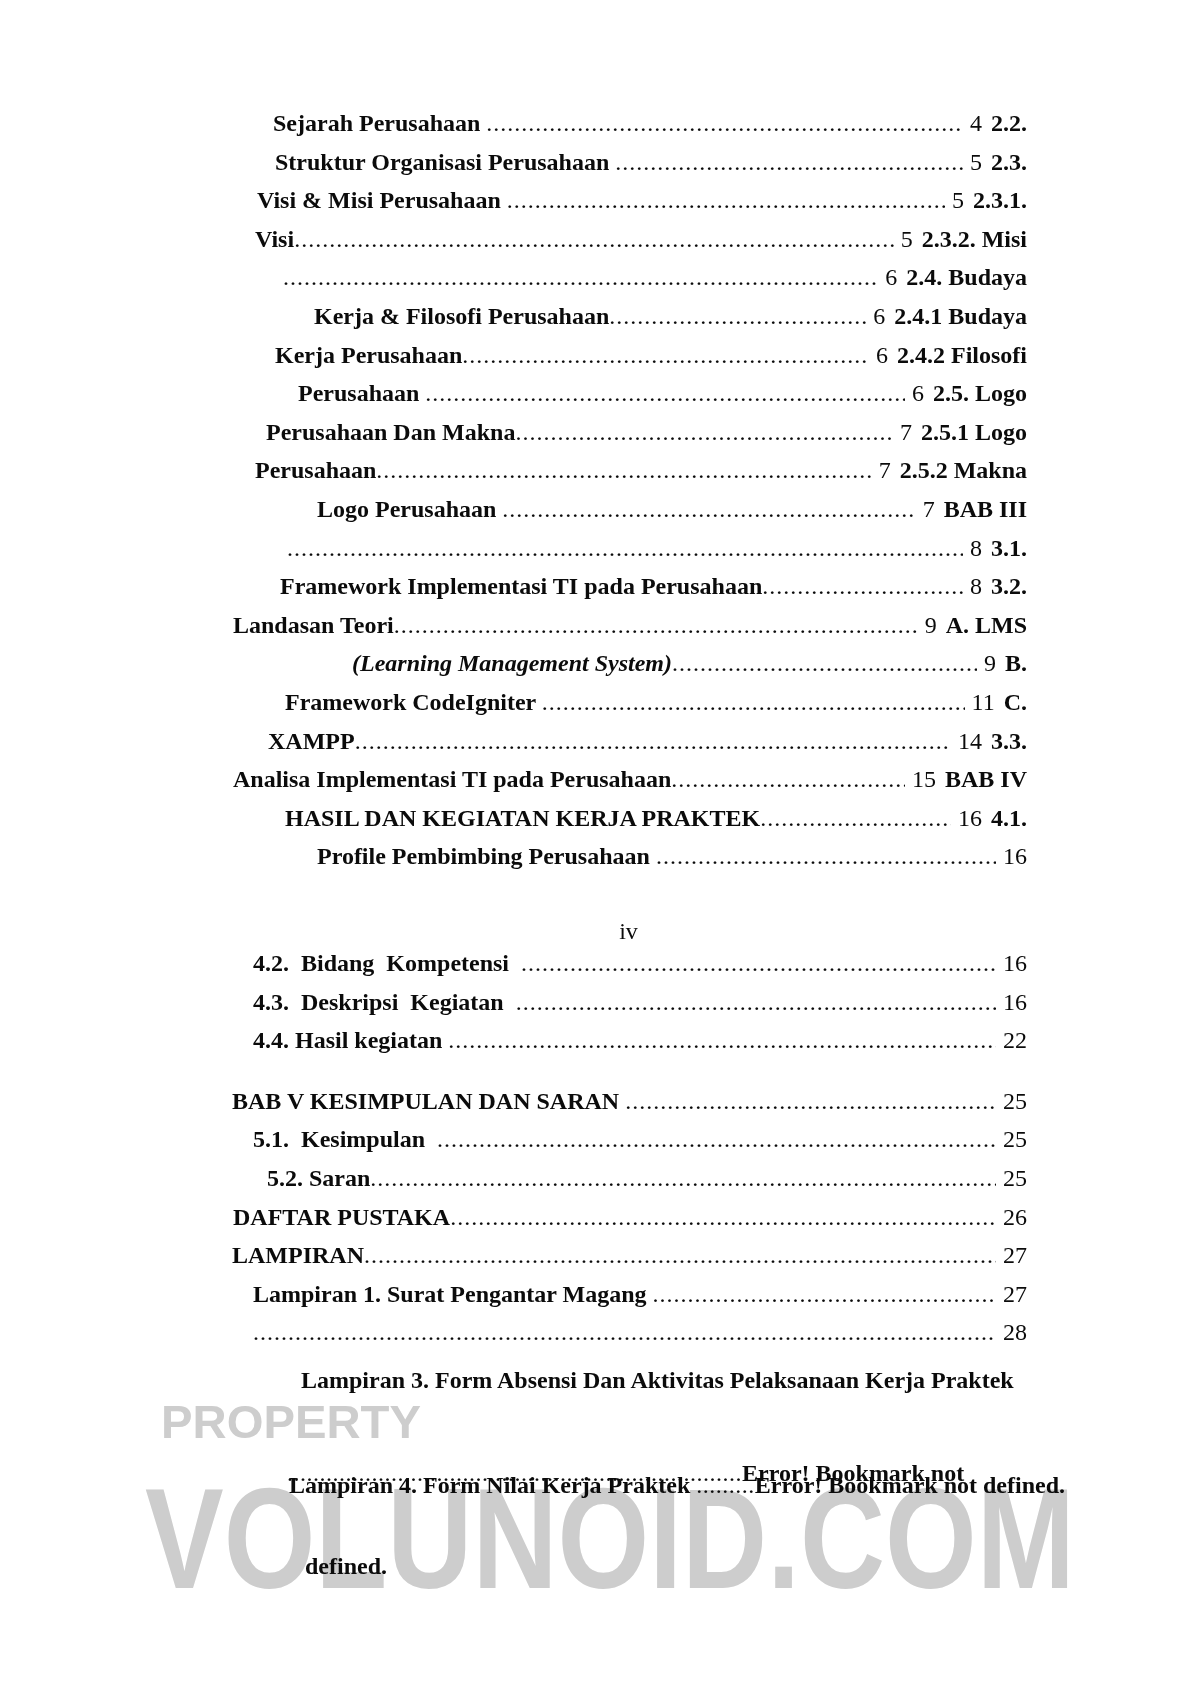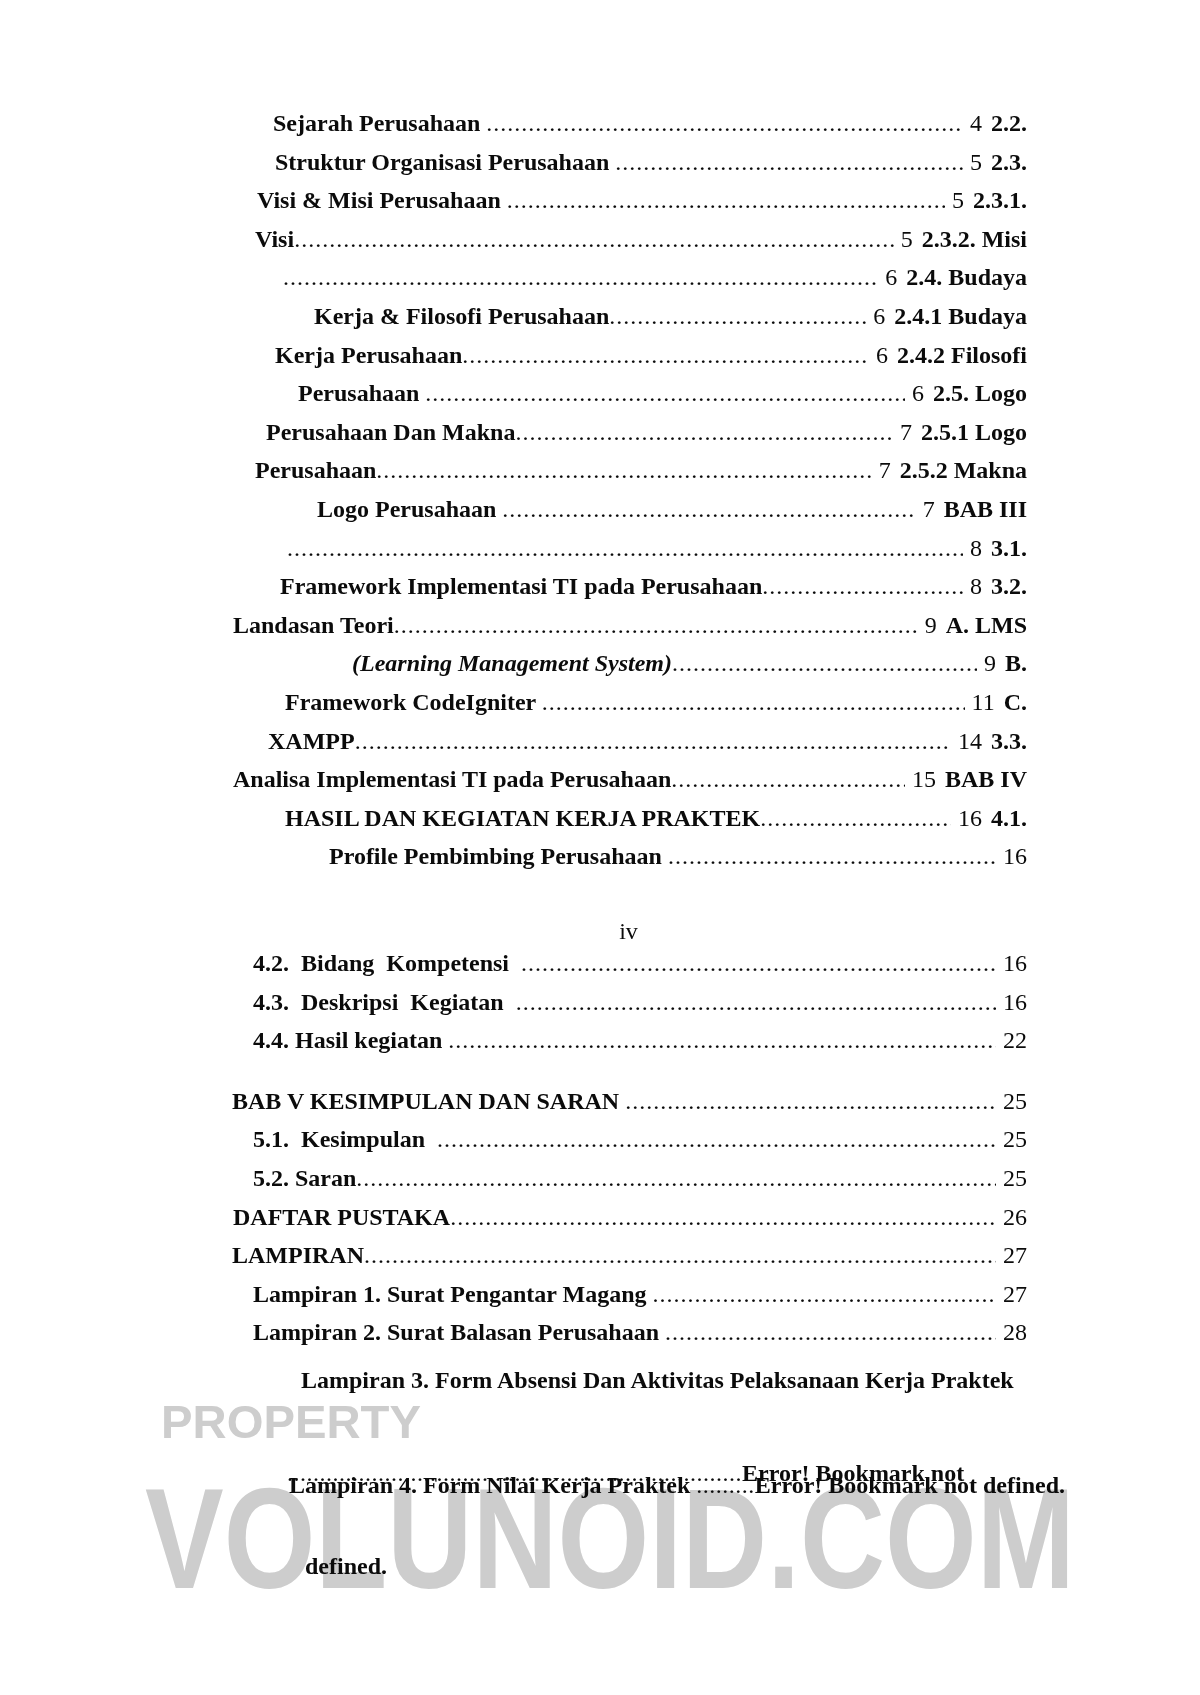--- a/index.html
+++ b/index.html
@@ -76,36 +76,36 @@
         <div class="tl" style="padding-left: 255px;"><span class="b lbl">Perusahaan</span><span class="dots">................................................................................................................................................................</span><span class="pg">7</span><span class="b nx">2.5.2 Makna</span></div>
         <div class="tl" style="padding-left: 317px;"><span class="b lbl">Logo Perusahaan </span><span class="dots">................................................................................................................................................................</span><span class="pg">7</span><span class="b nx">BAB III</span></div>
         <div class="tl" style="padding-left: 287px;"><span class="dots">................................................................................................................................................................</span><span class="pg">8</span><span class="b nx">3.1.</span></div>
         <div class="tl" style="padding-left: 280px;"><span class="b lbl">Framework Implementasi TI pada Perusahaan</span><span class="dots">................................................................................................................................................................</span><span class="pg">8</span><span class="b nx">3.2.</span></div>
         <div class="tl" style="padding-left: 233px;"><span class="b lbl">Landasan Teori</span><span class="dots">................................................................................................................................................................</span><span class="pg">9</span><span class="b nx">A. LMS</span></div>
         <div class="tl" style="padding-left: 352px;"><span class="b lbl i">(Learning Management System)</span><span class="dots">................................................................................................................................................................</span><span class="pg">9</span><span class="b nx">B.</span></div>
         <div class="tl" style="padding-left: 285px;"><span class="b lbl">Framework CodeIgniter </span><span class="dots">................................................................................................................................................................</span><span class="pg">11</span><span class="b nx">C.</span></div>
         <div class="tl" style="padding-left: 268px;"><span class="b lbl">XAMPP</span><span class="dots">................................................................................................................................................................</span><span class="pg">14</span><span class="b nx">3.3.</span></div>
         <div class="tl" style="padding-left: 233px;"><span class="b lbl">Analisa Implementasi TI pada Perusahaan</span><span class="dots">................................................................................................................................................................</span><span class="pg">15</span><span class="b nx">BAB IV</span></div>
         <div class="tl" style="padding-left: 285px;"><span class="b lbl">HASIL DAN KEGIATAN KERJA PRAKTEK</span><span class="dots">................................................................................................................................................................</span><span class="pg">16</span><span class="b nx">4.1.</span></div>
-        <div class="tl" style="padding-left: 317px; margin-left: 12px;"><span class="b lbl">Profile Pembimbing Perusahaan </span><span class="dots">................................................................................................................................................................</span><span class="pg">16</span></div>
+        <div class="tl" style="padding-left: 317px;"><span class="b lbl">Profile Pembimbing Perusahaan </span><span class="dots">................................................................................................................................................................</span><span class="pg">16</span></div>
       </div>
 
     <div id="iv-marker">iv</div>
 
     <div id="block2" class="abs" style="top:944px;">
         <div class="tl" style="padding-left: 253px;"><span class="b lbl">4.2.&nbsp; Bidang&nbsp; Kompetensi&nbsp; </span><span class="dots">................................................................................................................................................................</span><span class="pg">16</span></div>
         <div class="tl" style="padding-left: 253px;"><span class="b lbl">4.3.&nbsp; Deskripsi&nbsp; Kegiatan&nbsp; </span><span class="dots">................................................................................................................................................................</span><span class="pg">16</span></div>
         <div class="tl" style="padding-left: 253px;"><span class="b lbl">4.4. Hasil kegiatan </span><span class="dots">................................................................................................................................................................</span><span class="pg">22</span></div>
         <div class="tl" style="padding-left: 232px; margin-top: 22px;"><span class="b lbl">BAB V KESIMPULAN DAN SARAN </span><span class="dots">................................................................................................................................................................</span><span class="pg">25</span></div>
         <div class="tl" style="padding-left: 253px;"><span class="b lbl">5.1.&nbsp; Kesimpulan&nbsp; </span><span class="dots">................................................................................................................................................................</span><span class="pg">25</span></div>
-        <div class="tl" style="padding-left: 253px;"><span class="b lbl">5.2. Saran</span><span class="dots">................................................................................................................................................................</span><span class="pg">25</span></div>
+        <div class="tl" style="padding-left: 253px; margin-left: 14px;"><span class="b lbl">5.2. Saran</span><span class="dots">................................................................................................................................................................</span><span class="pg">25</span></div>
         <div class="tl" style="padding-left: 233px;"><span class="b lbl">DAFTAR PUSTAKA</span><span class="dots">................................................................................................................................................................</span><span class="pg">26</span></div>
         <div class="tl" style="padding-left: 232px;"><span class="b lbl">LAMPIRAN</span><span class="dots">................................................................................................................................................................</span><span class="pg">27</span></div>
         <div class="tl" style="padding-left: 253px;"><span class="b lbl">Lampiran 1. Surat Pengantar Magang </span><span class="dots">................................................................................................................................................................</span><span class="pg">27</span></div>
-        <div class="tl" style="padding-left: 253px;"><span class="b lbl">Lampiran 2. Surat Balasan Perusahaan </span><span class="dots">................................................................................................................................................................</span><span class="pg">28</span></div>
+        <div class="tl" style="padding-left: 253px;"><span class="dots">................................................................................................................................................................</span><span class="pg">28</span></div>
       </div>
 
     <div id="lamp3">
       <div class="pl" style="padding-left:253px;">
         <span class="b">Lampiran 3. Form Absensi Dan Aktivitas Pelaksanaan Kerja Praktek</span>
       </div>
       <div class="pl" style="padding-left:239px;">
         <span class="fd">......................................................................</span><span class="b">Error! Bookmark not</span>
       </div>
       <div class="pl" style="padding-left:257px;">

